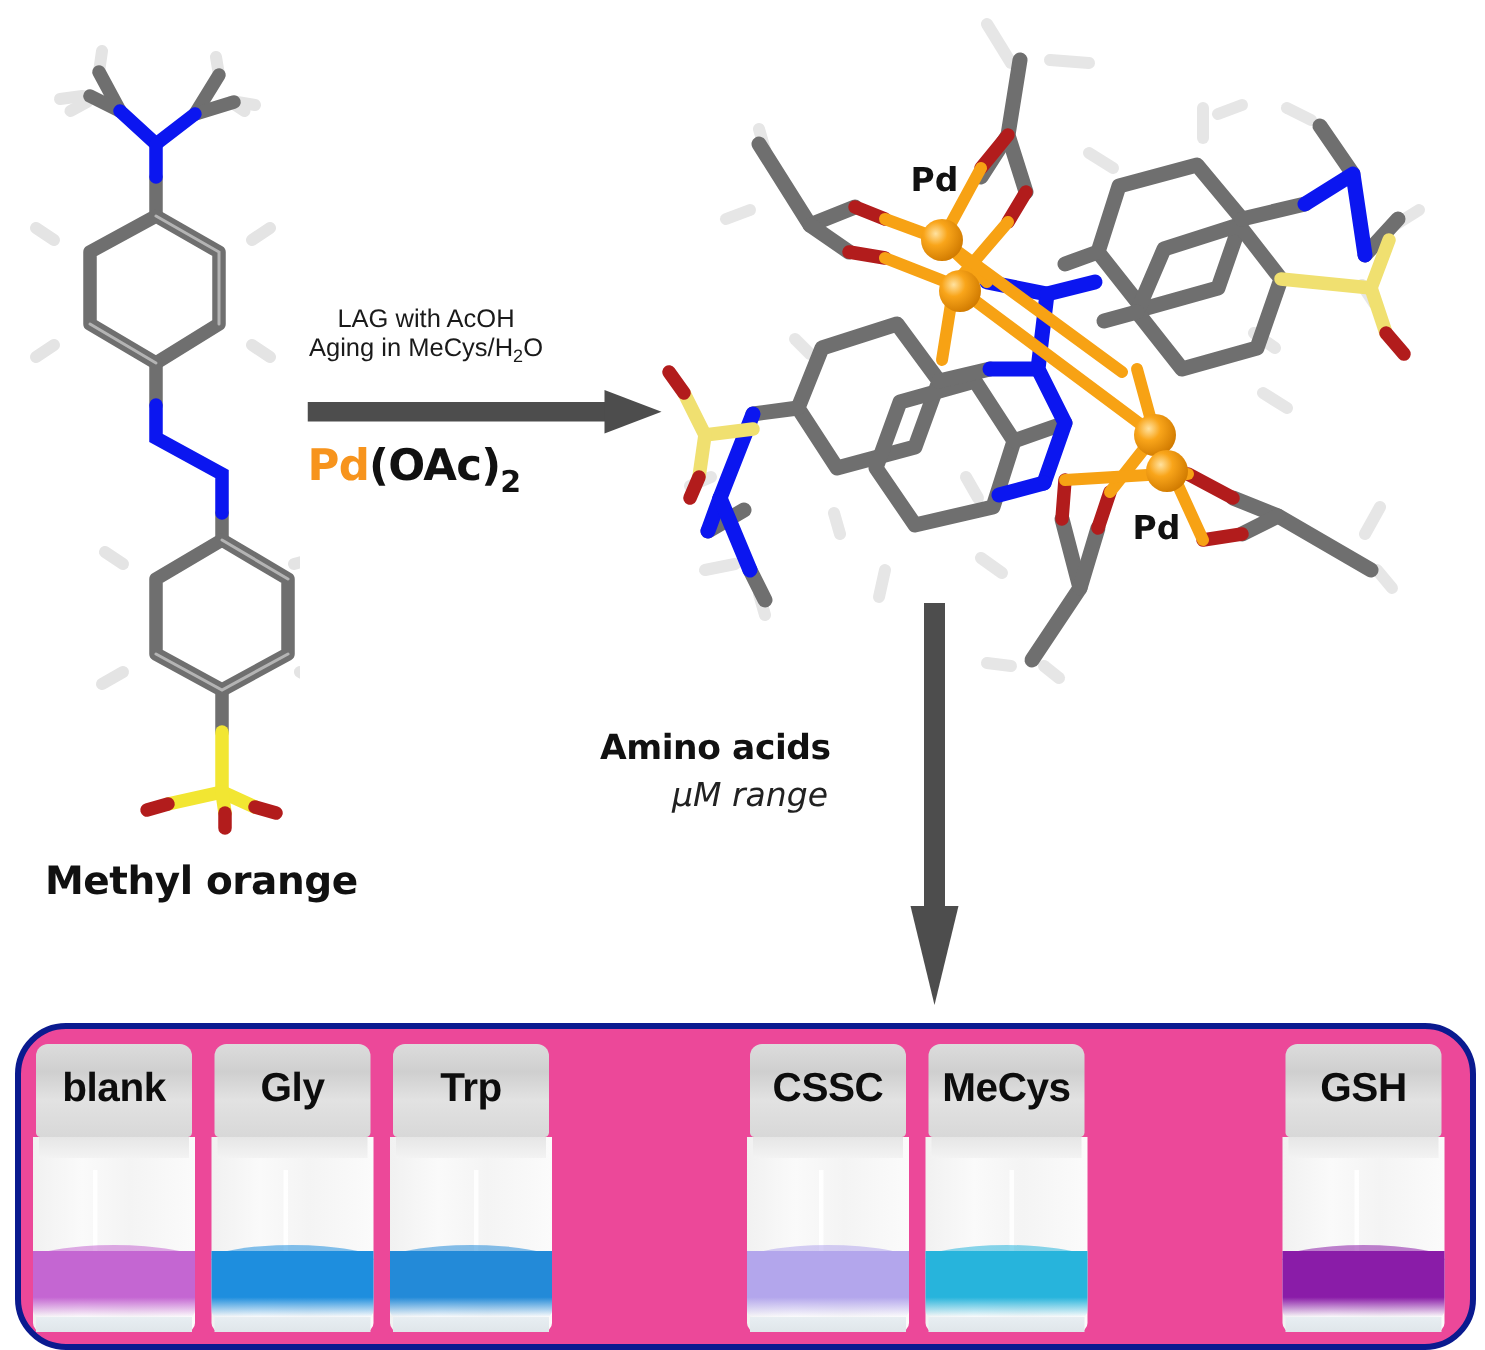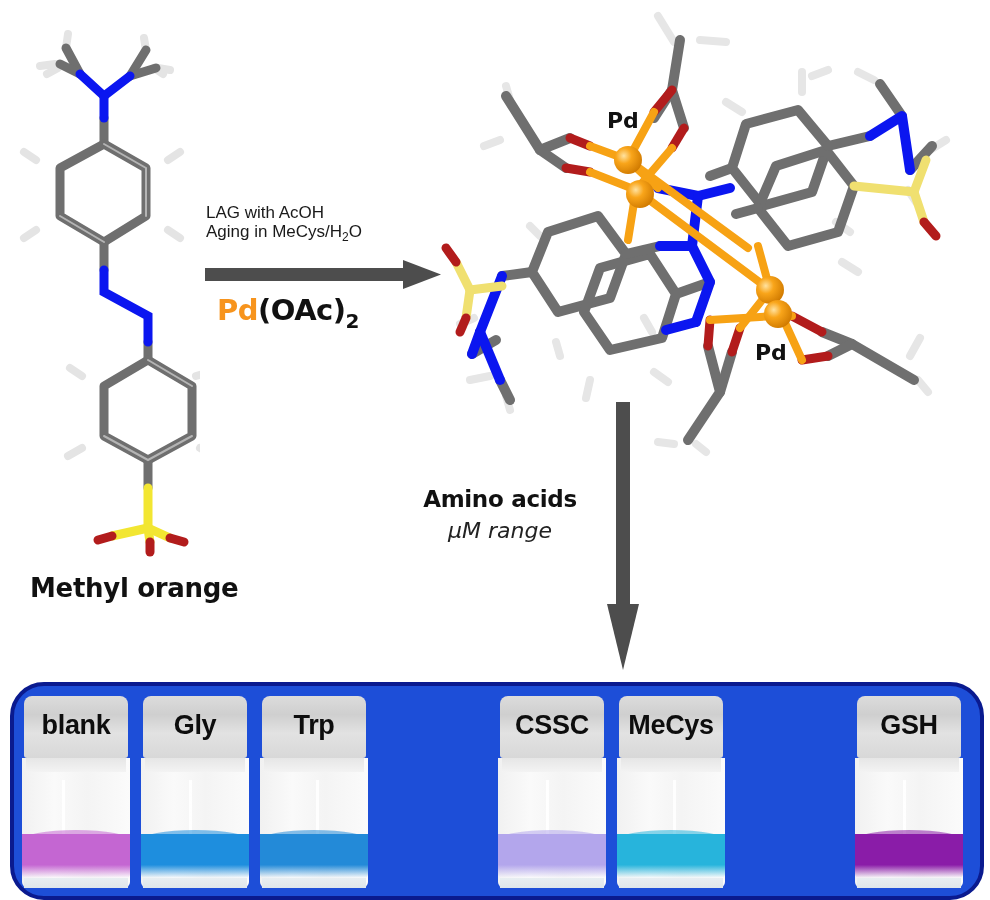--- a/index.html
+++ b/index.html
@@ -1,29 +1,29 @@
 <!DOCTYPE html>
 <html><head>
 <meta charset="utf-8">
 <style>
   html,body{margin:0;padding:0;background:#fff;}
   body{width:990px;height:900px;position:relative;overflow:hidden;font-family:"Liberation Sans",sans-serif;}
   .abs{position:absolute;}
 
   .mol-label{font-family:"DejaVu Sans",sans-serif;font-weight:bold;font-size:26px;color:#111;letter-spacing:-0.3px;}
-  .cond{font-size:17px;color:#1a1a1a;line-height:19px;}
+  .cond{font-size:17px;color:#1a1a1a;line-height:19px;text-align:center;}
   .cond sub{font-size:12px;}
   .reagent{font-family:"DejaVu Sans",sans-serif;font-weight:bold;font-size:29px;color:#111;letter-spacing:-0.5px;}
   .reagent .pd{color:#f7941d;}
   .reagent sub{font-size:20px;vertical-align:-8px;}
-  .aa{font-family:"DejaVu Sans",sans-serif;font-weight:bold;font-size:23px;color:#111;text-align:center;letter-spacing:-0.3px;}
+  .aa{font-family:"DejaVu Sans",sans-serif;font-weight:bold;font-size:23px;color:#111;text-align:left;letter-spacing:-0.3px;}
   .aa-sub{font-family:"DejaVu Sans",sans-serif;font-style:italic;font-size:22px;color:#222;text-align:center;}
   .pdlabel{font-family:"DejaVu Sans",sans-serif;font-weight:bold;font-size:22px;color:#111;}
 
-  #panel{left:10px;top:682px;width:966px;height:210px;border:4px solid #0a1a8f;border-radius:34px;background:#1d4ed8;overflow:hidden;}
+  #panel{left:10px;top:682px;width:966px;height:210px;border:4px solid #0a1a8f;border-radius:34px;background:#ec4899;overflow:hidden;}
   .vial{position:absolute;top:10px;width:112px;height:194px;}
   .cap{position:absolute;left:4px;right:4px;top:0;height:62px;border-radius:8px 8px 3px 3px;
        background:linear-gradient(#dcdcdc,#cfcfcf 30%,#e2e2e2 60%,#d8d8d8);}
   .cap-label{position:absolute;left:0;right:0;top:14px;text-align:center;font-weight:bold;font-size:27px;color:#0d0d0d;letter-spacing:-0.3px;}
   .glass{position:absolute;left:2px;right:2px;top:62px;height:130px;border-radius:0 0 6px 6px;
        background:linear-gradient(90deg,#f1f1f1,#fafafa 30%,#f4f4f4 60%,#fbfbfb);}
   .neck{position:absolute;left:6px;right:6px;top:62px;height:14px;background:linear-gradient(#e6e6e6,#f3f3f3);}
   .shine{position:absolute;top:22px;width:3px;height:60px;background:rgba(255,255,255,0.9);}
   .liquid{position:absolute;left:2px;right:2px;bottom:12px;height:44px;border-radius:0 0 4px 4px;}
   .meniscus{position:absolute;left:2px;right:2px;bottom:50px;height:10px;border-radius:50% 50% 0 0/100% 100% 0 0;opacity:.55;}
@@ -101,21 +101,21 @@
 <div class="abs mol-label" style="left:30px;top:573px;">Methyl orange</div>
 
 <div class="abs cond" style="left:206px;top:203px;">
   <div>LAG with AcOH</div>
   <div><span>Aging in MeCys/H</span><sub>2</sub><span>O</span></div>
 </div>
 <svg class="abs" style="left:205px;top:260px" width="240" height="30">
   <rect x="0" y="8" width="200" height="13" fill="#4d4d4d"></rect>
   <polygon points="198,0 236,14.5 198,29" fill="#4d4d4d"></polygon>
 </svg>
-<div class="abs reagent" style="left:217px;top:293px;">
+<div class="abs reagent" style="left:205px;top:293px;">
   <span class="pd">Pd</span><span>(OAc)</span><sub>2</sub>
 </div>
 
 <svg class="abs" style="left:440px;top:0" width="550" height="460" viewBox="0 0 550 460">
   <g stroke-linecap="round" stroke-linejoin="round" fill="none">
 
     <g stroke="#e6e6e6" stroke-width="8">
       <line x1="218" y1="16" x2="234" y2="42"></line>
         <line x1="286" y1="42" x2="260" y2="40"></line>
       <line x1="66" y1="86" x2="70" y2="100"></line>

